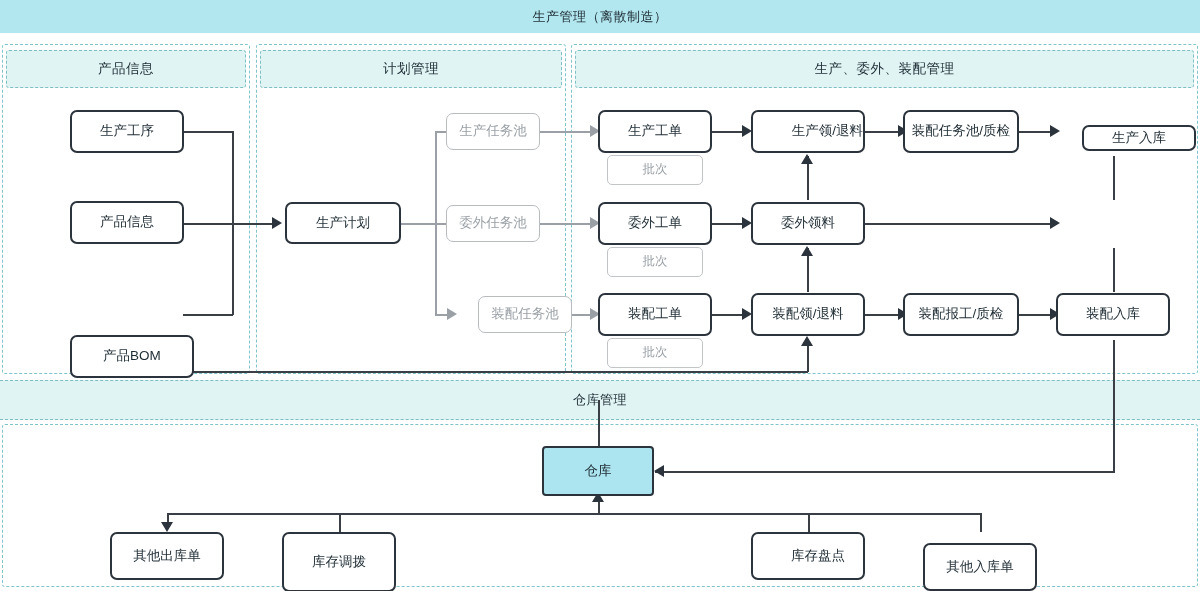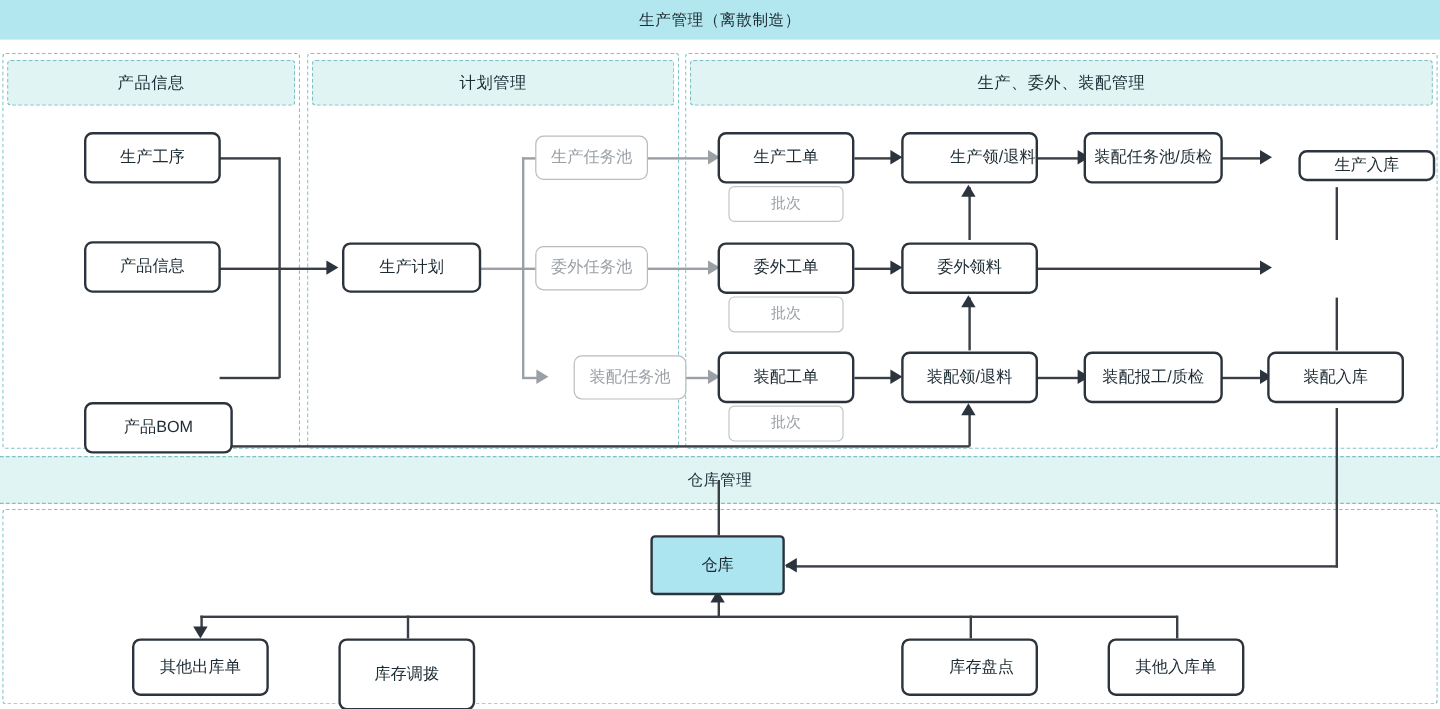--- a/index.html
+++ b/index.html
@@ -263,17 +263,17 @@
   </div>
   <div class="node" style="left:110px; top:532px; width:114px; height:48px;">
     <span>其他出库单</span>
   </div>
   <div class="node" style="left:282px; top:532px; width:114px; height:60px;">
     <span>库存调拨</span>
   </div>
   <div class="node" style="left:751px; top:532px; width:114px; height:48px;padding-left:20px;">
     <span>库存盘点</span>
   </div>
-  <div class="node" style="left:923px; top:532px; width:114px; height:48px;">
+  <div class="node" style="left:923px; top:543px; width:114px; height:48px;">
     <span>其他入库单</span>
   </div>
 
 </div>
 
 </body></html>

